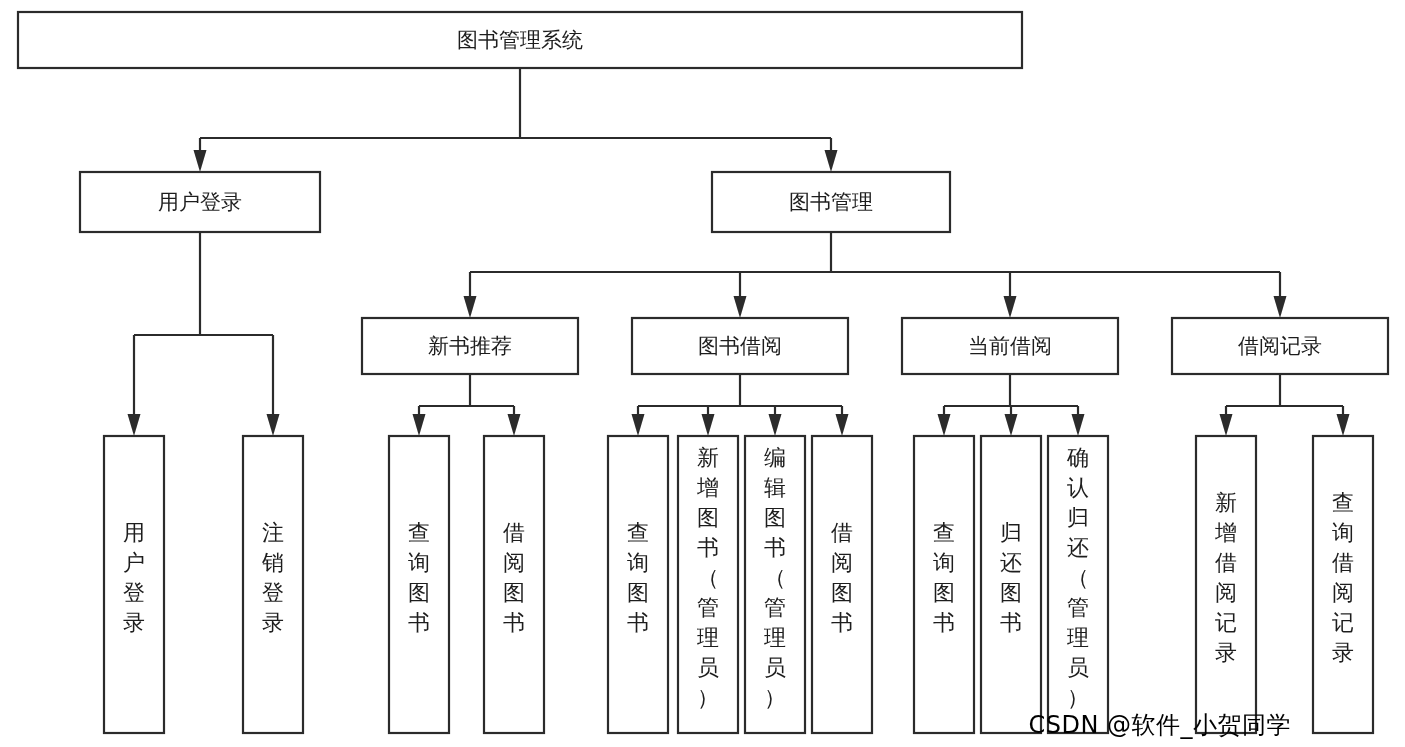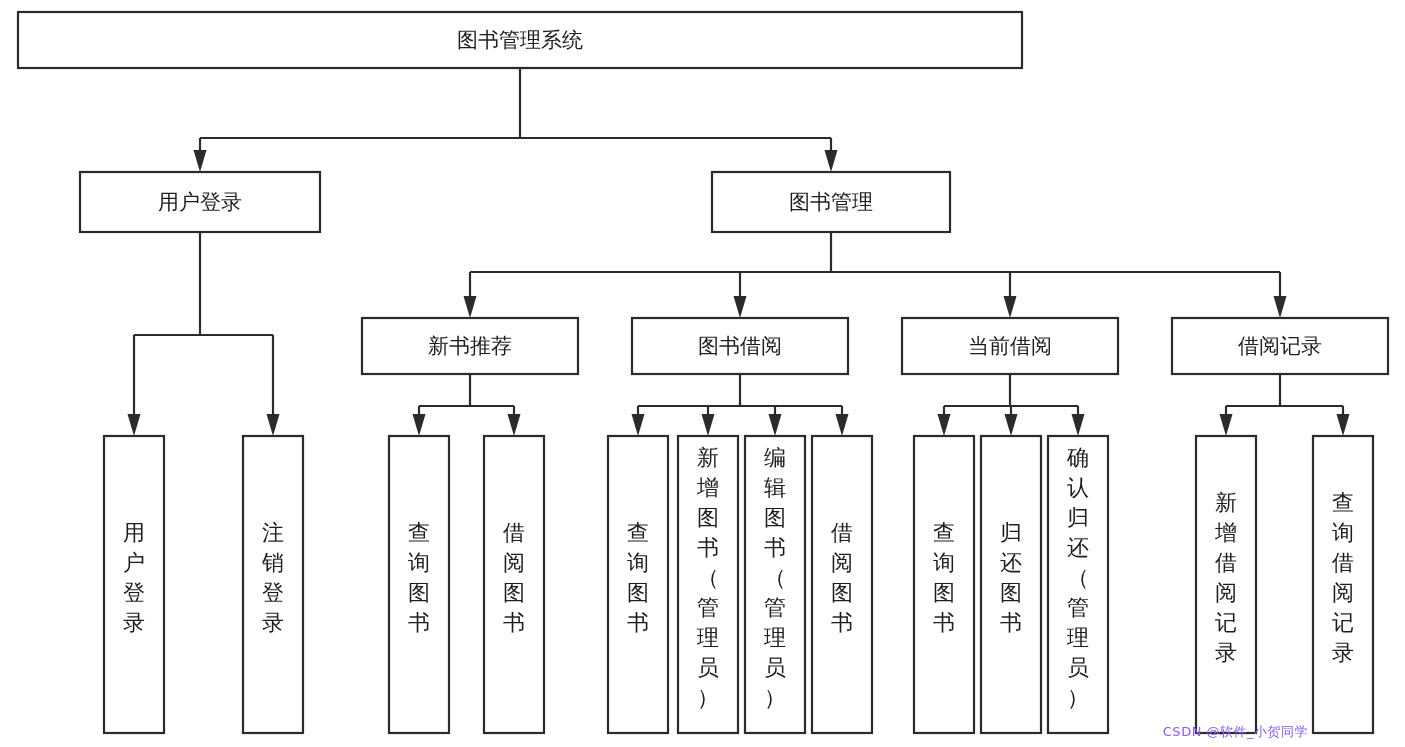--- a/index.html
+++ b/index.html
@@ -51,25 +51,25 @@
     stroke-width: 2.2;
     fill: none;
     stroke-linecap: butt;
   }
   .arrow-head {
     fill: #2b2b2b;
     stroke: none;
   }
   .watermark-text {
     position: absolute;
-    right: 8px;
+    right: 25px;
     bottom: 6px;
     font-family: "DejaVu Sans", "Liberation Sans", sans-serif;
-    font-size: 13px;
-    color: #8b5cf6;
+    font-size: 24px;
+    color: #000000;
     letter-spacing: 0.5px;
     user-select: none;
     white-space: nowrap;
   }
 </style>
 </head>
 <body>
 
 <div id="diagram-root">
   <svg class="diagram-canvas" viewBox="0 0 1405 747" xmlns="http://www.w3.org/2000/svg">

